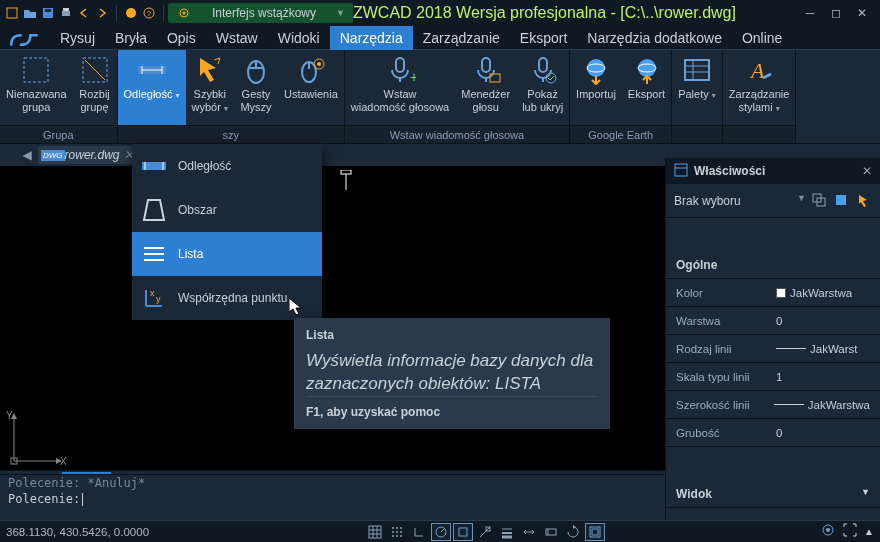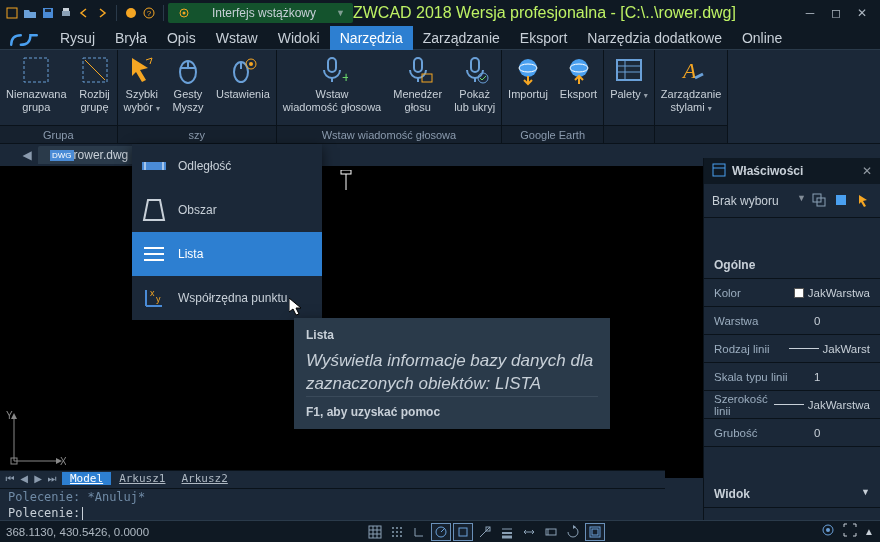--- a/index.html
+++ b/index.html
@@ -31,21 +31,21 @@
 .ribbon-item.active { background: #2d7fd1; }
 .ribbon-icon { width: 32px; height: 32px; display: flex; align-items: center; justify-content: center; margin-bottom: 2px; }
 .ribbon-label { font-size: 11px; text-align: center; line-height: 1.15; color: #c8d0d8; }
 .ribbon-item.active .ribbon-label { color: #fff; }
 .ribbon-dd { font-size: 8px; opacity: 0.7; }
 .ribbon-group-label { height: 18px; font-size: 11px; text-align: center; background: #16212e; color: #8a9aad; border-top: 1px solid #0a121a; display: flex; align-items: center; justify-content: center; padding: 0 4px; white-space: nowrap; }
 
 
 .filetabs { height: 22px; background: #1b2838; display: flex; align-items: center; padding-left: 20px; }
 .chev { width: 14px; height: 14px; display:flex; align-items:center; justify-content:center; color:#8a9aad; }
-.filetab { display: flex; align-items: center; gap: 0; background: #2a3a4a; padding: 2px 12px; border-radius: 2px 2px 0 0; margin-left: 4px; }
+.filetab { display: flex; align-items: center; gap: 0; background: #2a3a4a; padding: 2px 3px; border-radius: 2px 2px 0 0; margin-left: 4px; font-style: italic; }
 .file-x { opacity: 0.6; margin-left: 4px; }
 
 
 .main { position: relative; height: 312px; display: flex; }
 .canvas { flex: 1; background: #000; position: relative; }
 .canvas .doc-ctrls { position: absolute; right: 4px; top: 6px; display: flex; gap: 4px; color: #aeb8c2; }
 .canvas .axes { position: absolute; left: 6px; bottom: 6px; }
 .axes svg { width: 60px; height: 60px; }
 .canvas .marker { position: absolute; left: 336px; top: 4px; }
 
@@ -59,21 +59,21 @@
 .tooltip { position: absolute; left: 294px; top: 318px; width: 316px; background: #2a3a4a; color: #c8d0d8; padding: 10px 12px; box-shadow: 0 4px 12px rgba(0,0,0,0.6); z-index: 60; }
 .tooltip .tt-title { font-weight: bold; margin-bottom: 8px; }
 .tooltip .tt-body { font-size: 17px; line-height: 1.35; margin-bottom: 0; font-style: italic; }
 .tooltip .tt-hr { border-top: 1px solid #3a4a5a; margin-bottom: 8px; }
 .tooltip .tt-help { font-weight: bold; }
 
 
 .cursor { position: absolute; left: 289px; top: 298px; z-index: 100; pointer-events: none; }
 
 
-.props { width: 177px; background: #1b2838; border-left: 1px solid #0a121a; display: flex; flex-direction: column; position: absolute; right: 0; top: 158px; bottom: 22px; }
+.props { width: 215px; background: #1b2838; border-left: 1px solid #0a121a; display: flex; flex-direction: column; position: absolute; right: 0; top: 158px; bottom: 22px; }
 .props-header { height: 26px; background: #0f1923; display: flex; align-items: center; padding: 0 8px; justify-content: space-between; }
 .props-header .title { display: flex; align-items: center; gap: 6px; font-weight: bold; }
 .props-close { opacity: 0.7; }
 .props-sel { height: 34px; display: flex; align-items: center; justify-content: space-between; padding: 0 8px; border-bottom: 1px solid #0a121a; }
 .props-tools { display: flex; gap: 6px; }
 .props-tool { width: 16px; height: 16px; }
 .props-section { padding: 6px 10px; font-weight: bold; color: #c8d0d8; border-bottom: 1px solid #0a121a; }
 .props-row { display: flex; align-items: center; height: 28px; padding: 0 10px; border-bottom: 1px solid #0a121a; }
 .props-row .k { width: 100px; color: #9aacbe; font-size: 11.5px; }
 .props-row .v { flex: 1; color: #c8d0d8; font-size: 11.5px; display: flex; align-items: center; gap: 4px; }
@@ -207,20 +207,31 @@
               <line x1="6" y1="6" x2="26" y2="26" stroke="#f5a623"></line>
             </svg>
           </div>
       <div class="ribbon-label">Rozbij<br>grupę</div>
         </div>
       </div>
       <div class="ribbon-group-label">Grupa</div>
     </div>
     <div class="ribbon-group">
       <div class="ribbon-items">
+        <div class="ribbon-item active">
+          <div class="ribbon-icon">
+            <svg width="32" height="32" viewBox="0 0 32 32">
+              <rect x="2" y="12" width="28" height="8" fill="#4a8bd6"></rect>
+              <line x1="6" y1="12" x2="6" y2="20" stroke="#fff"></line>
+              <line x1="26" y1="12" x2="26" y2="20" stroke="#fff"></line>
+              <line x1="6" y1="16" x2="26" y2="16" stroke="#fff"></line>
+            </svg>
+          </div>
+      <div class="ribbon-label">Odległość <span class="ribbon-dd">▾</span></div>
+        </div>
         <div class="ribbon-item">
           <div class="ribbon-icon">
             <svg width="32" height="32" viewBox="0 0 32 32">
               <path d="M6 4 L22 14 L14 16 L20 26 L16 28 L10 18 L6 22 Z" fill="#f5a623"></path>
               <path d="M20 6 L26 4 L24 10" fill="none" stroke="#f5a623"></path>
             </svg>
           </div>
       <div class="ribbon-label">Szybki<br>wybór <span class="ribbon-dd">▾</span></div>
         </div>
         <div class="ribbon-item">
@@ -516,21 +527,21 @@
     <span>⏮</span>
     <span>◀</span>
     <span>▶</span>
     <span>⏭</span>
   </div>
 <div class="lt-tab active">Model</div>
     <div class="lt-tab">Arkusz1</div>
     <div class="lt-tab">Arkusz2</div>
   </div>
 
-<div class="cmdline" style="position:absolute;left:0;width:665px;bottom:22px;height:32px">
+<div class="cmdline" style="position:absolute;left:0;width:665px;bottom:22px;height:46px">
   <div class="row hist">Polecenie: *Anuluj*</div>
   <div class="row prompt">
     <span>Polecenie: </span>
       <span class="caret"></span>
   </div>
 </div>
 
 <div class="statusbar" style="position:absolute;left:0;right:0;bottom:0">
   <div class="status-coords">368.1130, 430.5426, 0.0000</div>
   <div class="status-tools">

